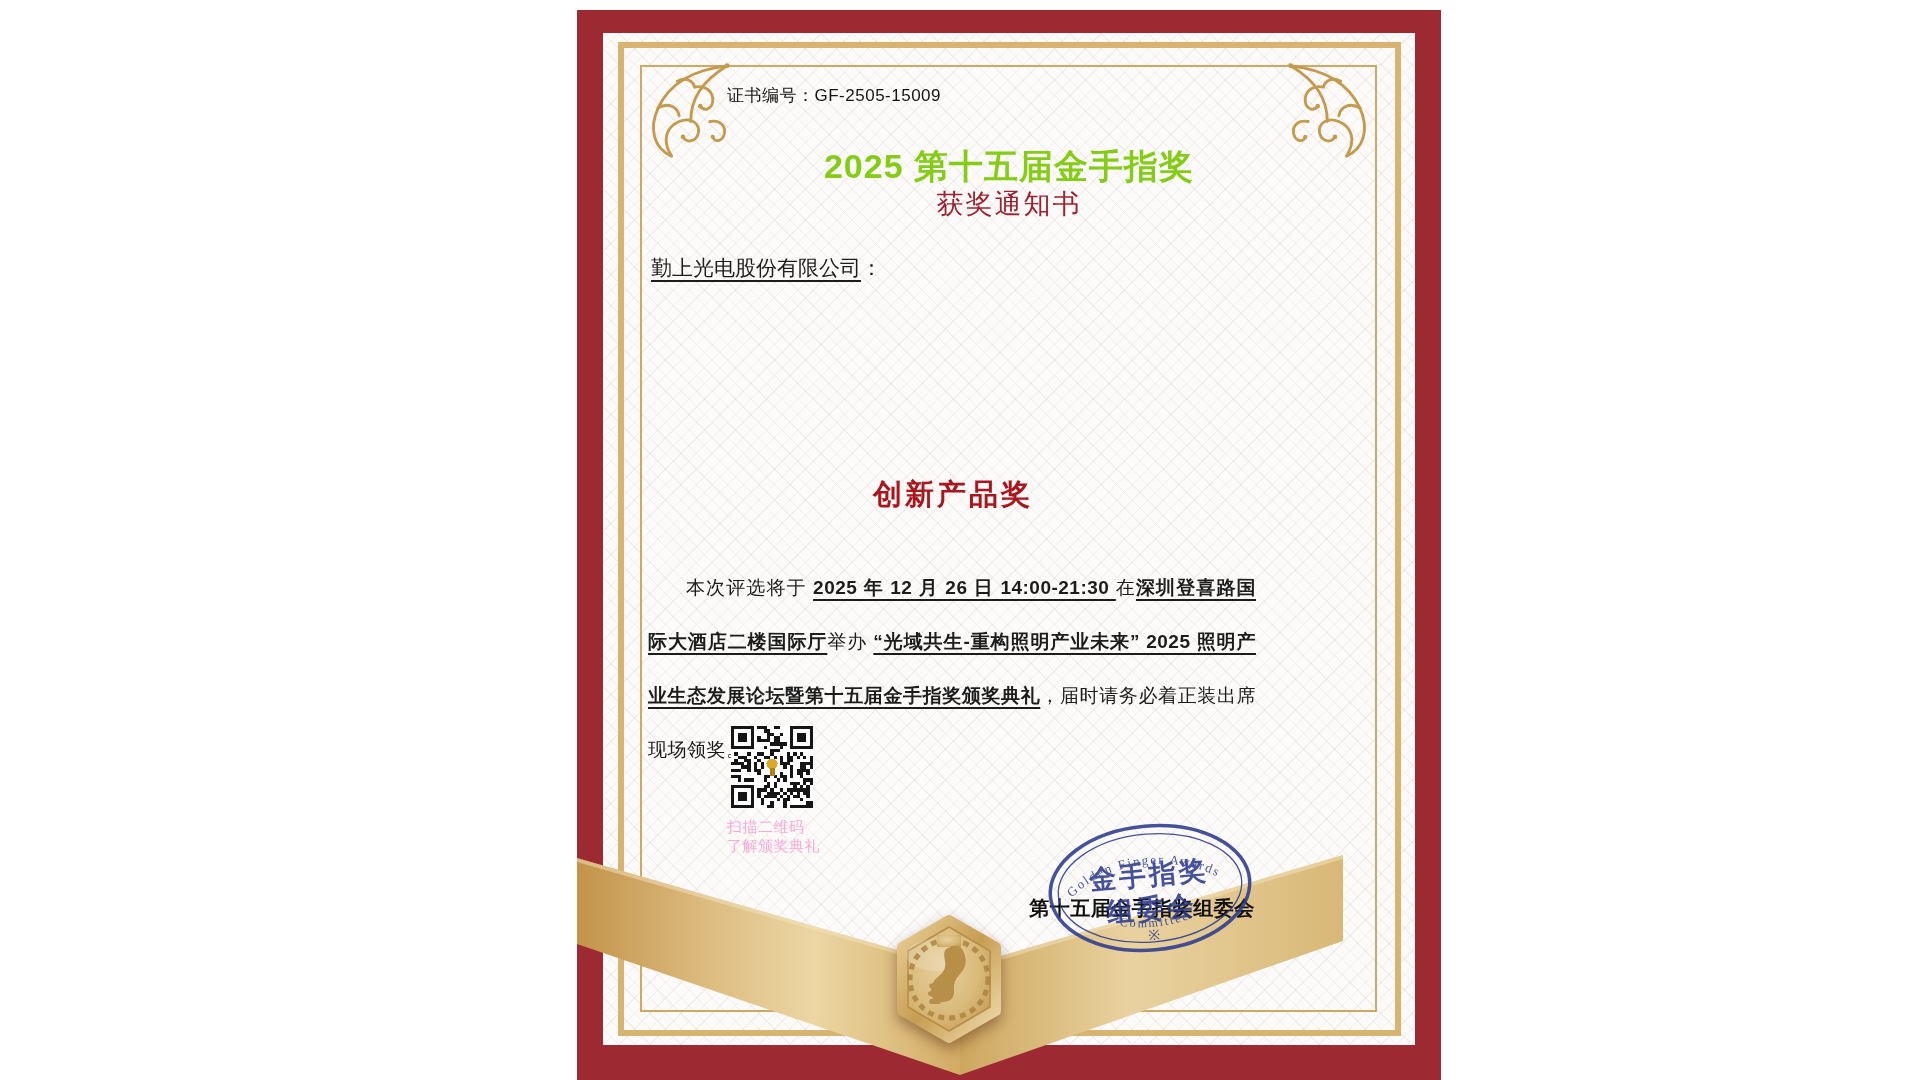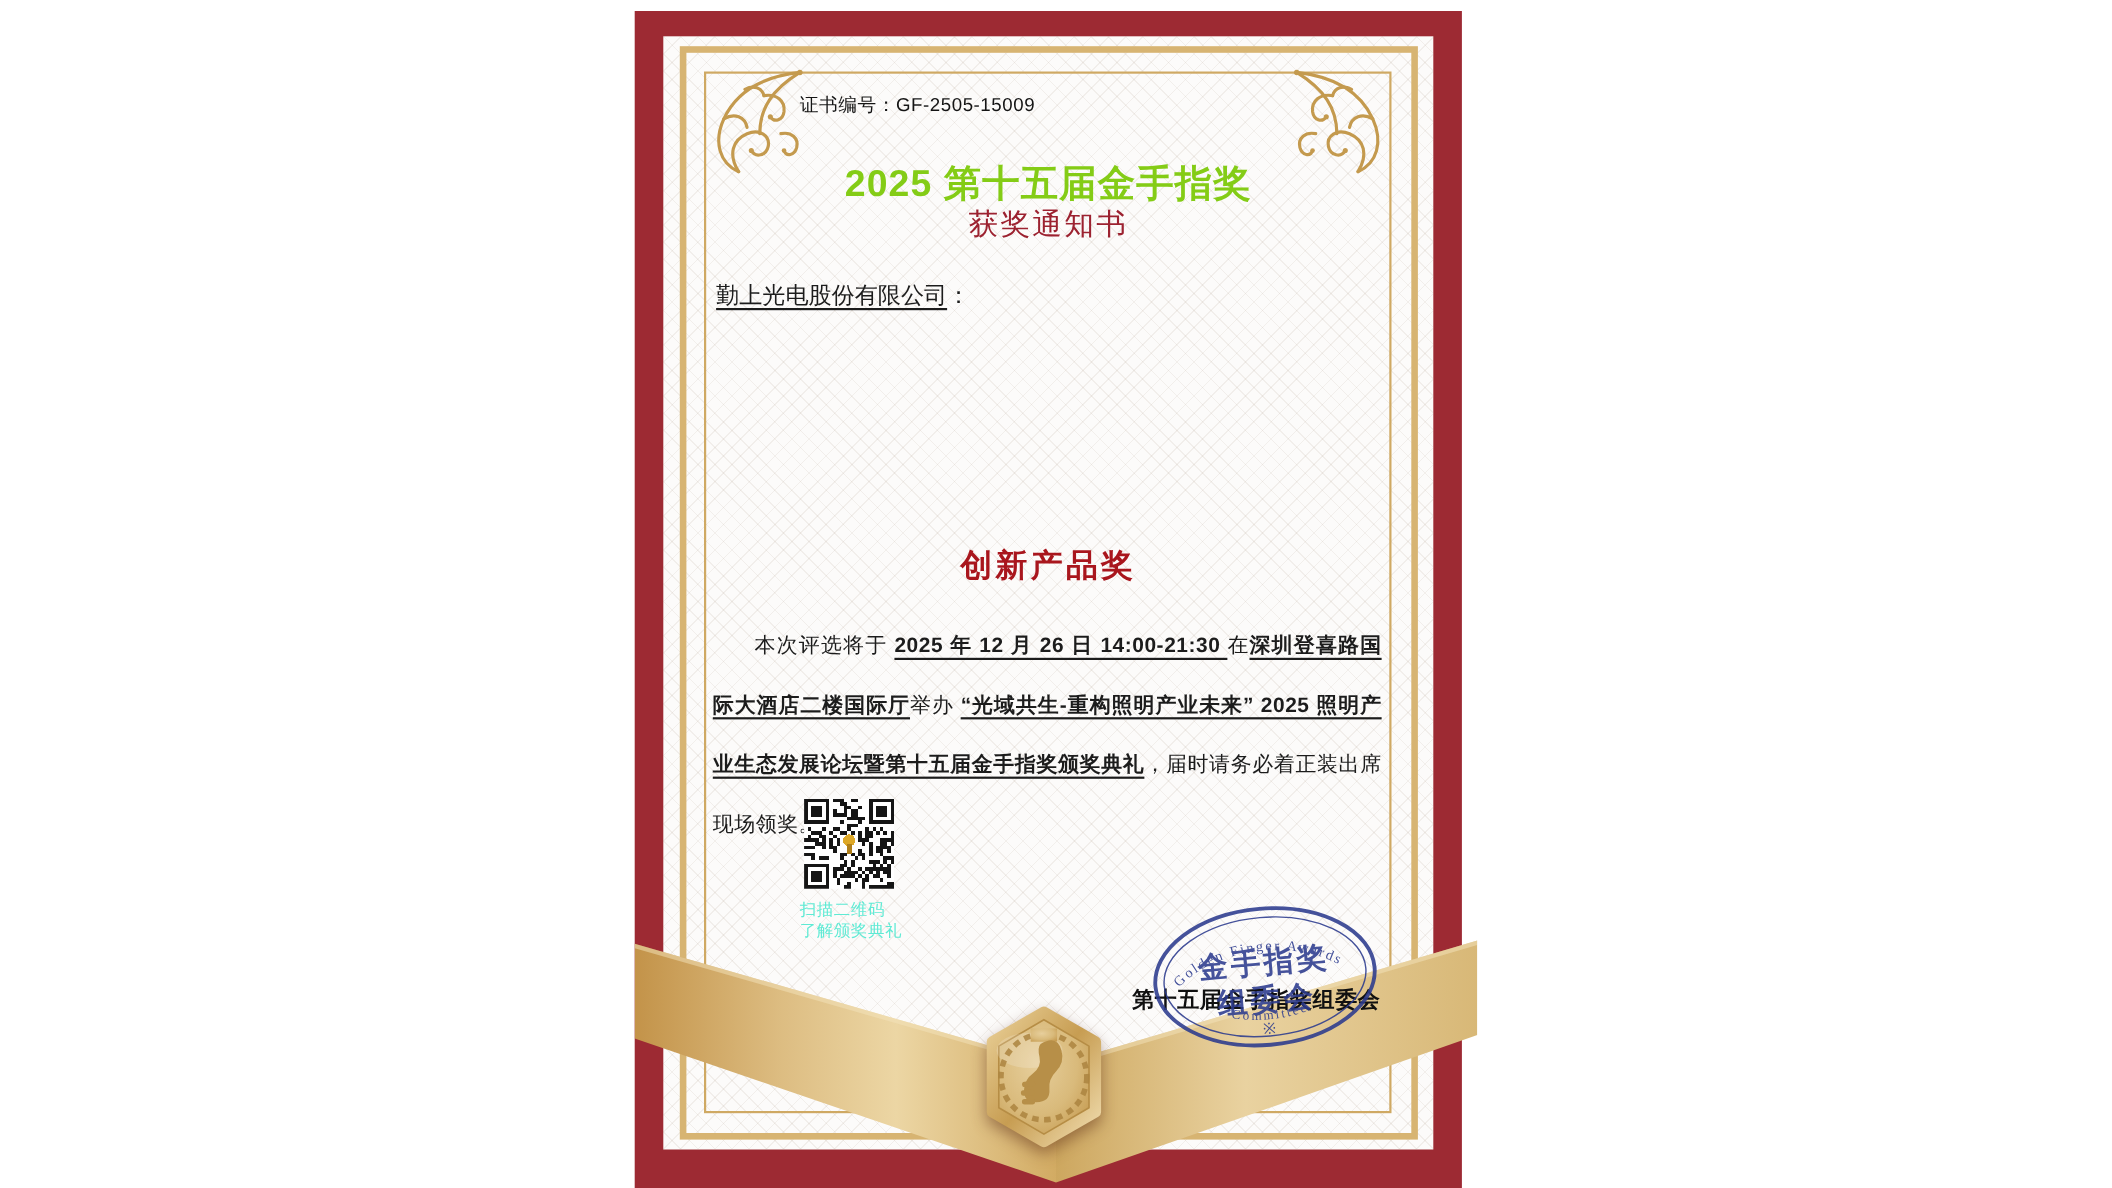--- a/index.html
+++ b/index.html
@@ -3,21 +3,21 @@
 <meta charset="utf-8">
 <style>
   html,body{margin:0;padding:0;}
   body{
     width:1920px;height:1080px;overflow:hidden;position:relative;
     background:#ffffff;
     font-family:"Liberation Sans","DejaVu Sans",sans-serif;
     color:#1c1c1c;
   }
   .cert{
-    position:absolute;left:577px;top:10px;width:752px;height:1070px;
+    position:absolute;left:577px;top:10px;width:864px;height:1070px;
     background:#9d2a33;
   }
   .inner{
     position:absolute;left:26px;right:26px;top:23px;bottom:35px;
     background-color:#fcfbfa;
     background-image:
       repeating-linear-gradient(45deg, rgba(168,148,128,0.12) 0 1px, transparent 1px 11px),
       repeating-linear-gradient(135deg, rgba(168,148,128,0.12) 0 1px, transparent 1px 11px);
   }
   .frame-thick{
@@ -47,24 +47,24 @@
   .para{
     position:absolute;font-size:19px;letter-spacing:.5px;text-align:justify;
     color:#1c1c1c;
   }
   .para1{left:73px;top:324px;width:606px;line-height:38px;text-indent:2em;}
   .para2{left:71px;top:532px;width:608px;line-height:54px;text-indent:2em;}
   .para .b{font-weight:700;}
   .para .u{text-decoration:underline;text-decoration-thickness:2px;text-underline-offset:5px;}
   .award{
     position:absolute;left:73px;width:606px;top:465px;text-align:center;
-    font-size:29px;font-weight:700;color:#a9161d;letter-spacing:3px;margin-top:20px;
+    font-size:29px;font-weight:700;color:#a9161d;letter-spacing:3px;
   }
   .qr{position:absolute;left:154px;top:716px;width:82px;height:82px;}
-  .qr-caption{position:absolute;left:150px;font-size:15px;color:#5eead4;letter-spacing:.5px;}
+  .qr-caption{position:absolute;left:150px;font-size:15px;color:#f9a8d4;letter-spacing:.5px;}
   .qr-caption.c1{top:808px;}
   .qr-caption.c2{top:827px;}
   .sig{position:absolute;left:405px;width:320px;text-align:center;color:#101010;}
   .sig.org{top:854px;font-size:20px;font-weight:700;letter-spacing:.5px;margin-top:31px;}
   .sig.date{top:884px;font-size:19px;font-weight:700;letter-spacing:1px;}
   .ribbon{position:absolute;left:0;top:838px;width:766px;height:232px;pointer-events:none;}
   .medal{
     position:absolute;left:307px;top:897px;width:130px;height:150px;
     filter:drop-shadow(0 6px 7px rgba(80,30,15,.45));pointer-events:none;
   }

